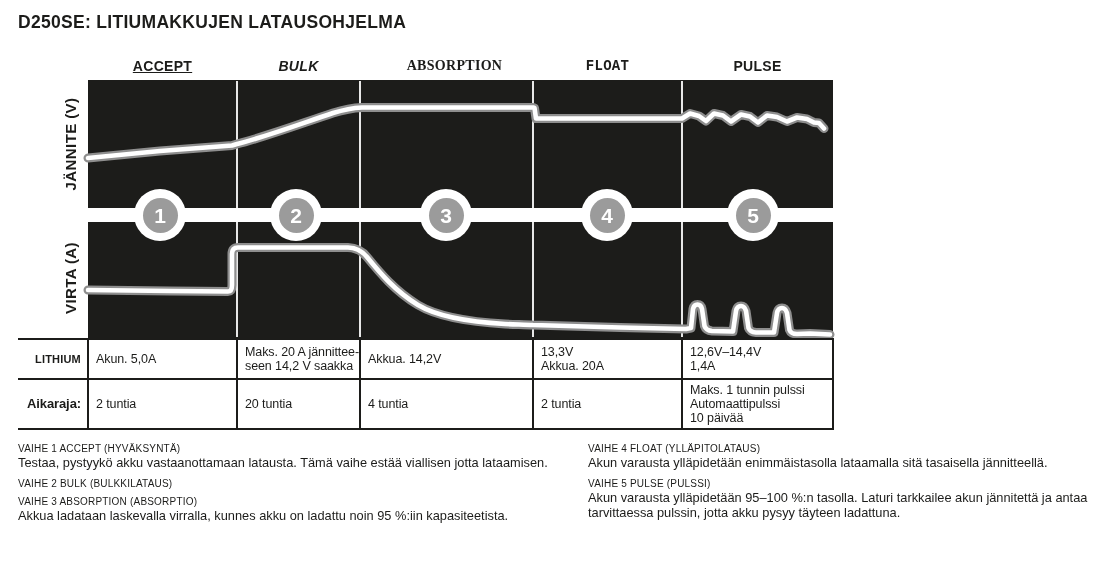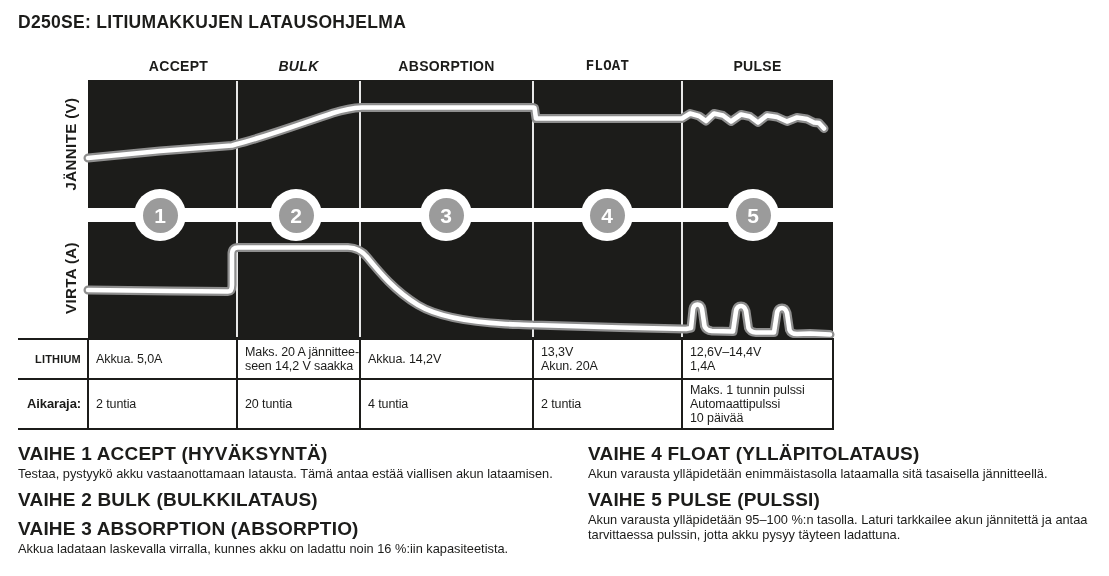--- a/index.html
+++ b/index.html
@@ -32,33 +32,33 @@
   #spec-table th{border-left:none;text-align:right;padding-right:6px;}
   #spec-table tr.r1{height:40px;}
   #spec-table tr.r2{height:50px;}
   #spec-table th.lbl-bold{font-weight:bold;font-size:11px;letter-spacing:.2px;margin-top:20px;}
   #spec-table th.lbl-reg{font-weight:bold;font-size:13px;}
 
   .desc-col{position:absolute;top:443px;}
   #desc-left{left:18px;width:565px;}
   #desc-right{left:588px;width:530px;}
   .desc-section{margin-bottom:7px;}
-  .desc-heading{font-size:19px;font-weight:bold;letter-spacing:.2px;margin-bottom:1px;}
+  .desc-heading{font-size:10px;font-weight:normal;letter-spacing:.2px;margin-bottom:1px;}
   .desc-body{font-size:12.8px;line-height:1.22;}
 </style>
 </head>
 <body>
 
 <div id="page">
 
   <div id="page-title">D250SE: LITIUMAKKUJEN LATAUSOHJELMA</div>
 
-  <div class="phase-header" style="left:104px;width:149px;">ACCEPT</div>
+  <div class="phase-header" style="left:88px;width:149px;text-decoration:underline;">ACCEPT</div>
   <div class="phase-header" style="left:237px;width:123px;font-style:italic;">BULK</div>
-  <div class="phase-header" style="left:360px;width:173px;">ABSORPTION</div>
+  <div class="phase-header" style="left:368px;width:173px;font-family:Liberation Serif, serif;">ABSORPTION</div>
   <div class="phase-header" style="left:533px;width:149px;font-family:Liberation Mono, monospace;">FLOAT</div>
   <div class="phase-header" style="left:682px;width:151px;">PULSE</div>
 
   <svg id="chart-svg" width="1109" height="576" viewBox="0 0 1109 576">
     <rect class="band" x="88" y="80" width="745" height="128"></rect>
     <rect class="band" x="88" y="222" width="745" height="116"></rect>
 
     <line class="divider" x1="237" y1="81" x2="237" y2="337"></line>
     <line class="divider" x1="360" y1="81" x2="360" y2="337"></line>
     <line class="divider" x1="533" y1="81" x2="533" y2="337"></line>
@@ -109,53 +109,53 @@
       <col style="width:70px">
         <col style="width:149px">
         <col style="width:123px">
         <col style="width:173px">
         <col style="width:149px">
         <col style="width:151px">
     </colgroup>
     <tbody>
         <tr class="r1">
       <th class="lbl-bold">LITHIUM</th>
-      <td>Akkua. 5,0A</td>
+      <td>Akun. 5,0A</td>
       <td>Maks. 20 A jännittee-
 seen 14,2 V saakka</td>
       <td>Akkua. 14,2V</td>
       <td>13,3V
-Akun. 20A</td>
+Akkua. 20A</td>
       <td>12,6V–14,4V
 1,4A</td>
     </tr>
     <tr class="r2">
       <th class="lbl-reg">Aikaraja:</th>
       <td>2 tuntia</td>
       <td>20 tuntia</td>
       <td>4 tuntia</td>
       <td>2 tuntia</td>
       <td>Maks. 1 tunnin pulssi
 Automaattipulssi
 10 päivää</td>
     </tr>
   </tbody>
     </table>
 
   <div id="desc-left" class="desc-col">
     <div class="desc-section">
       <div class="desc-heading">VAIHE 1 ACCEPT (HYVÄKSYNTÄ)</div>
-      <div class="desc-body">Testaa, pystyykö akku vastaanottamaan latausta. Tämä antaa estää viallisen akun lataamisen.</div>
+      <div class="desc-body">Testaa, pystyykö akku vastaanottamaan latausta. Tämä vaihe estää viallisen jotta lataamisen.</div>
     </div>
     <div class="desc-section">
       <div class="desc-heading">VAIHE 2 BULK (BULKKILATAUS)</div>
     </div>
     <div class="desc-section">
       <div class="desc-heading">VAIHE 3 ABSORPTION (ABSORPTIO)</div>
-      <div class="desc-body">Akkua ladataan laskevalla virralla, kunnes akku on ladattu noin 16 %:iin kapasiteetista.</div>
+      <div class="desc-body">Akkua ladataan laskevalla virralla, kunnes akku on ladattu noin 95 %:iin kapasiteetista.</div>
     </div>
   </div>
 
   <div id="desc-right" class="desc-col">
     <div class="desc-section">
       <div class="desc-heading">VAIHE 4 FLOAT (YLLÄPITOLATAUS)</div>
       <div class="desc-body">Akun varausta ylläpidetään enimmäistasolla lataamalla sitä tasaisella jännitteellä.</div>
     </div>
     <div class="desc-section">
       <div class="desc-heading">VAIHE 5 PULSE (PULSSI)</div>

